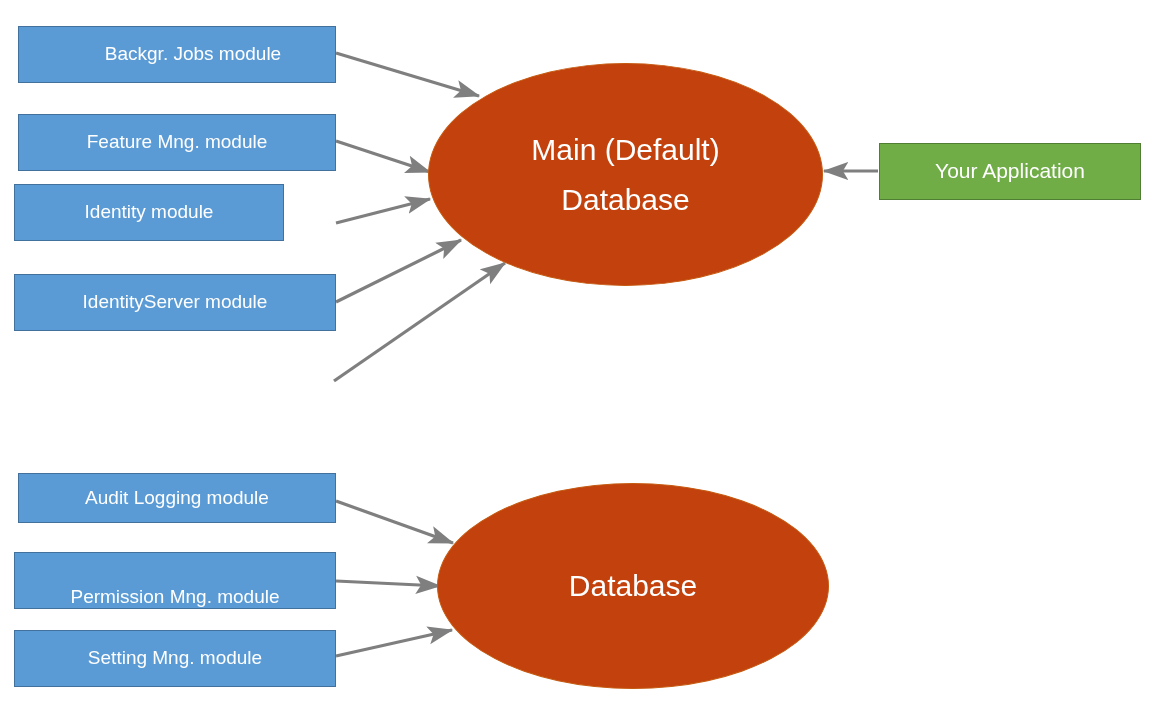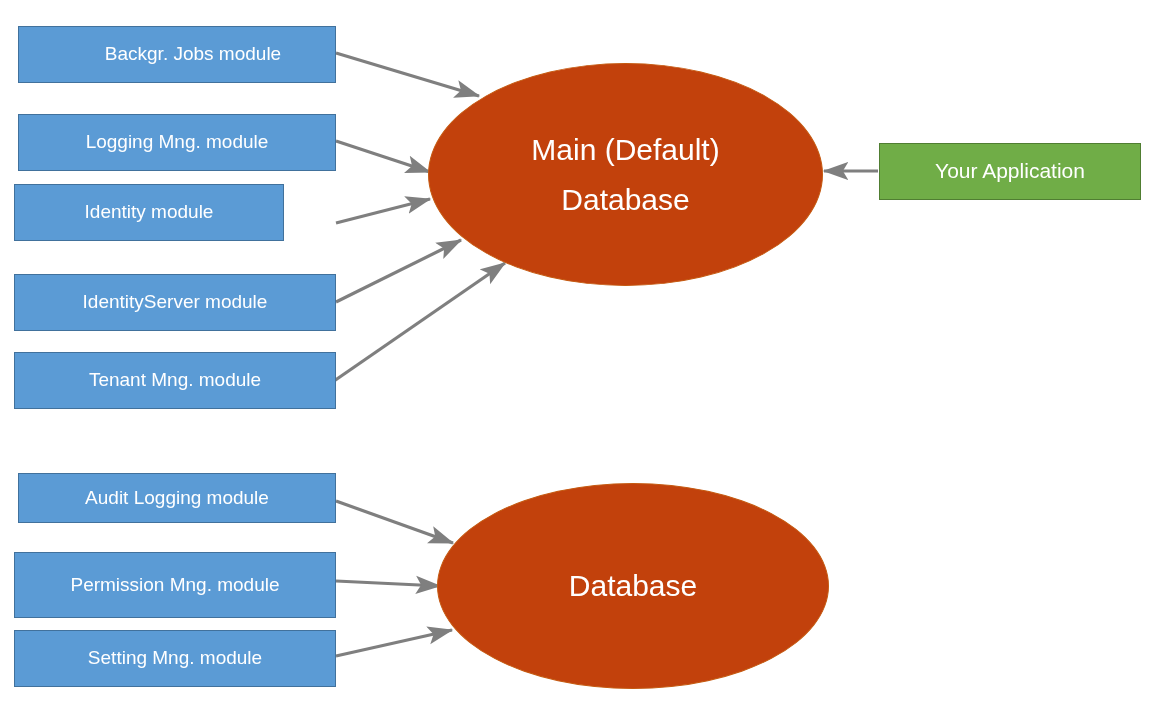--- a/index.html
+++ b/index.html
@@ -84,40 +84,37 @@
 
       <line x1="878" y1="171" x2="824" y2="171"></line>
     </g>
   </svg>
 
   <div class="node module-box" style="left:18px; top:26px; width:318px; height:57px;padding-left:32px;">
     <span>Backgr. Jobs module</span>
   </div>
 
   <div class="node module-box" style="left:18px; top:114px; width:318px; height:57px;">
-    <span>Logging Mng. module</span>
+    <span>Feature Mng. module</span>
   </div>
 
   <div class="node module-box" style="left:14px; top:184px; width:270px; height:57px;">
     <span>Identity module</span>
   </div>
 
   <div class="node module-box" style="left:14px; top:274px; width:322px; height:57px;">
     <span>IdentityServer module</span>
   </div>
 
-  <div class="node module-box" style="left:14px; top:352px; width:322px; height:57px;">
-    <span>Tenant Mng. module</span>
-  </div>
 
   <div class="node module-box" style="left:18px; top:473px; width:318px; height:50px;">
     <span>Audit Logging module</span>
   </div>
 
-  <div class="node module-box" style="left:14px; top:552px; width:322px; height:66px;">
+  <div class="node module-box" style="left:14px; top:552px; width:322px; height:57px;align-items:flex-end;">
     <span>Permission Mng. module</span>
   </div>
 
   <div class="node module-box" style="left:14px; top:630px; width:322px; height:57px;">
     <span>Setting Mng. module</span>
   </div>
 
   <div class="node db-ellipse" style="left:428px; top:63px; width:395px; height:223px;">
     <span class="line">Main (Default)</span>
     <span class="line">Database</span>

